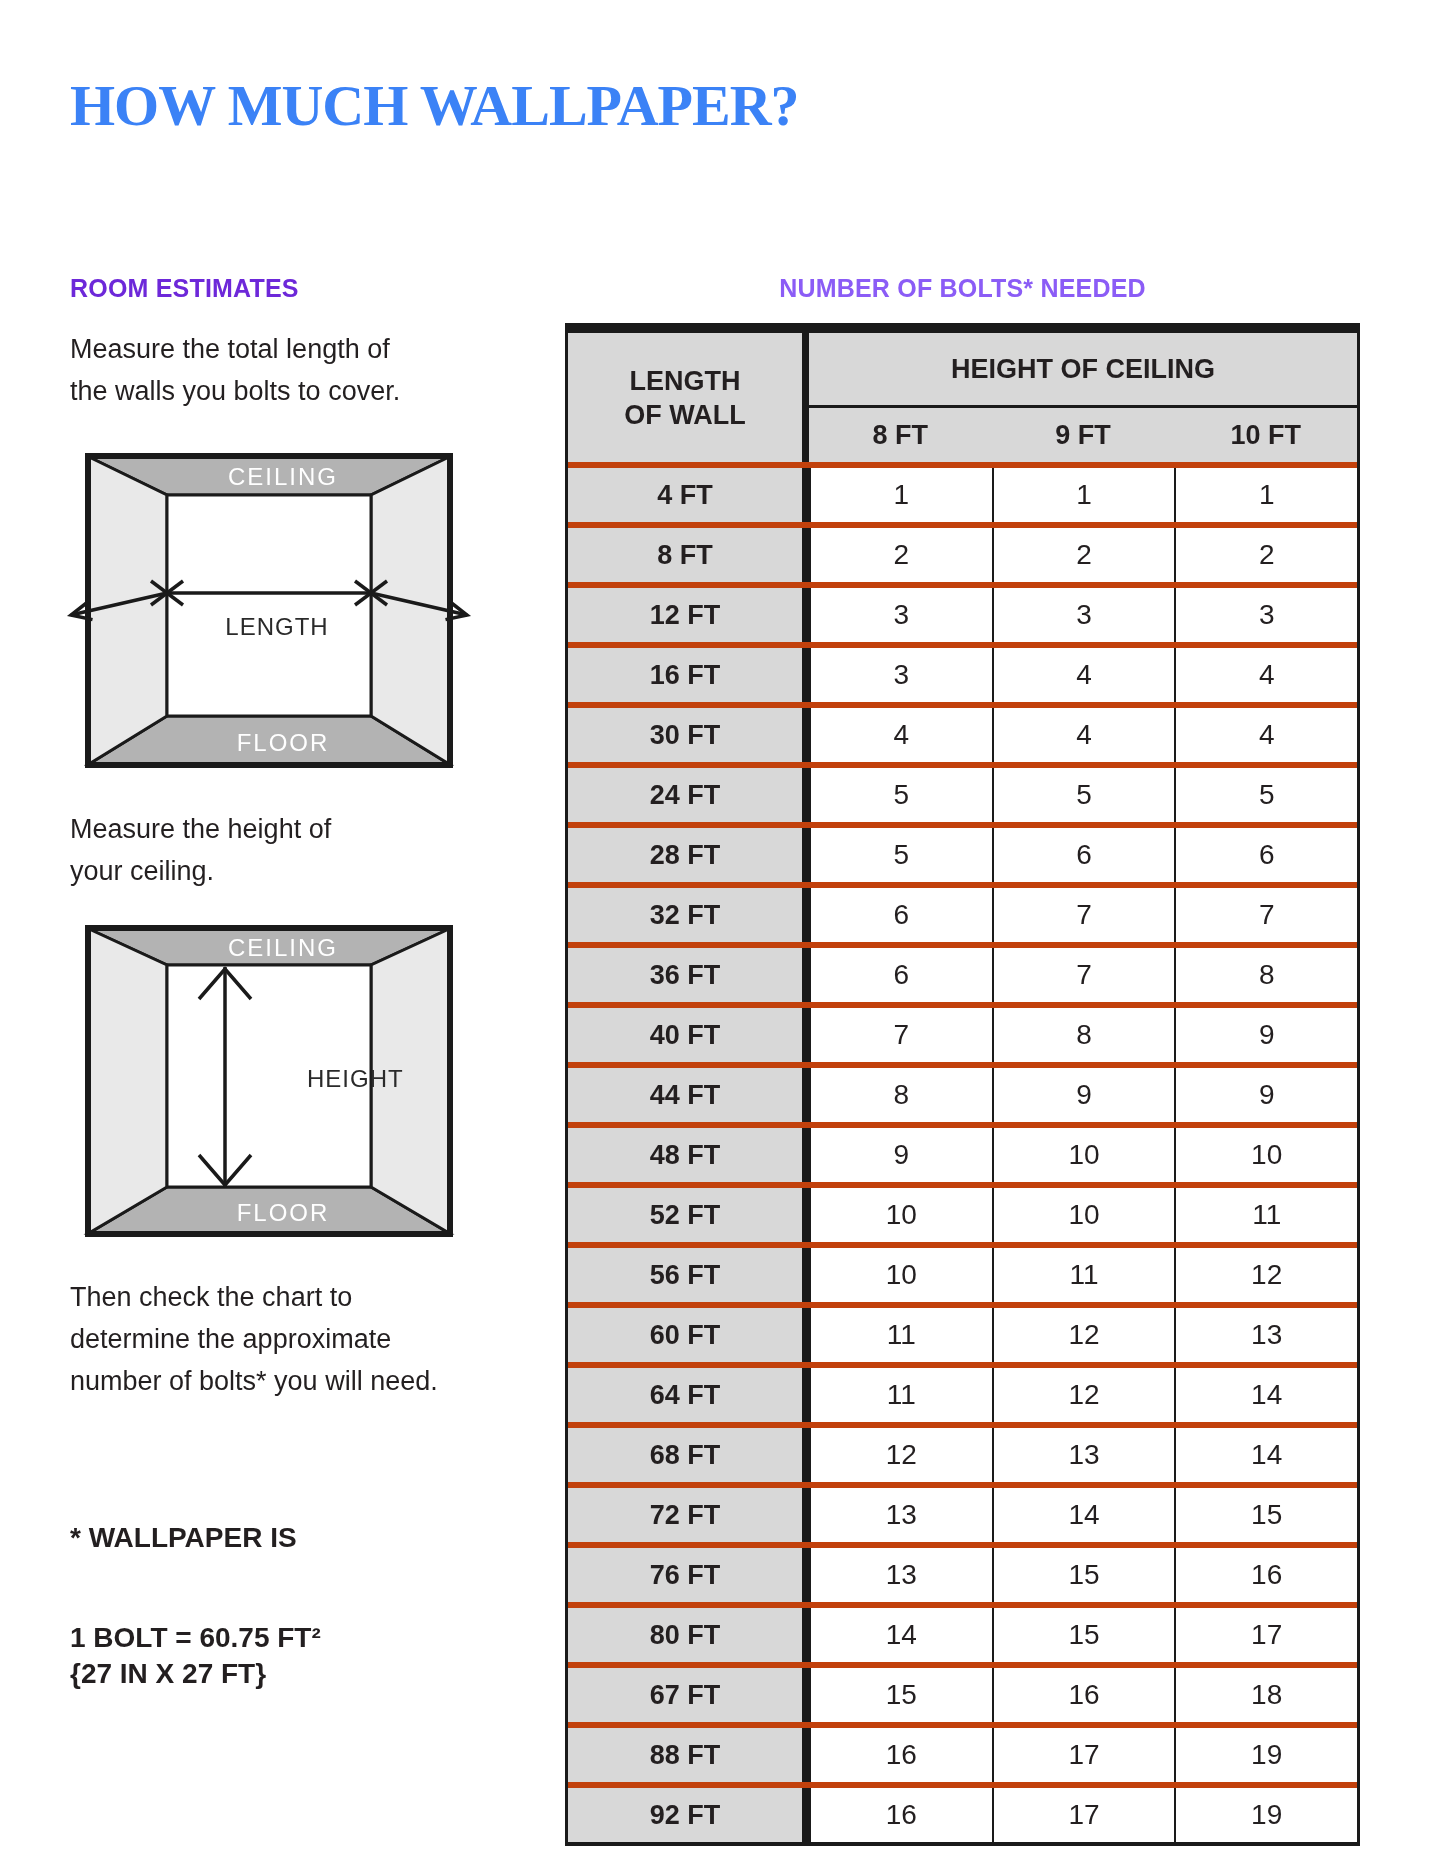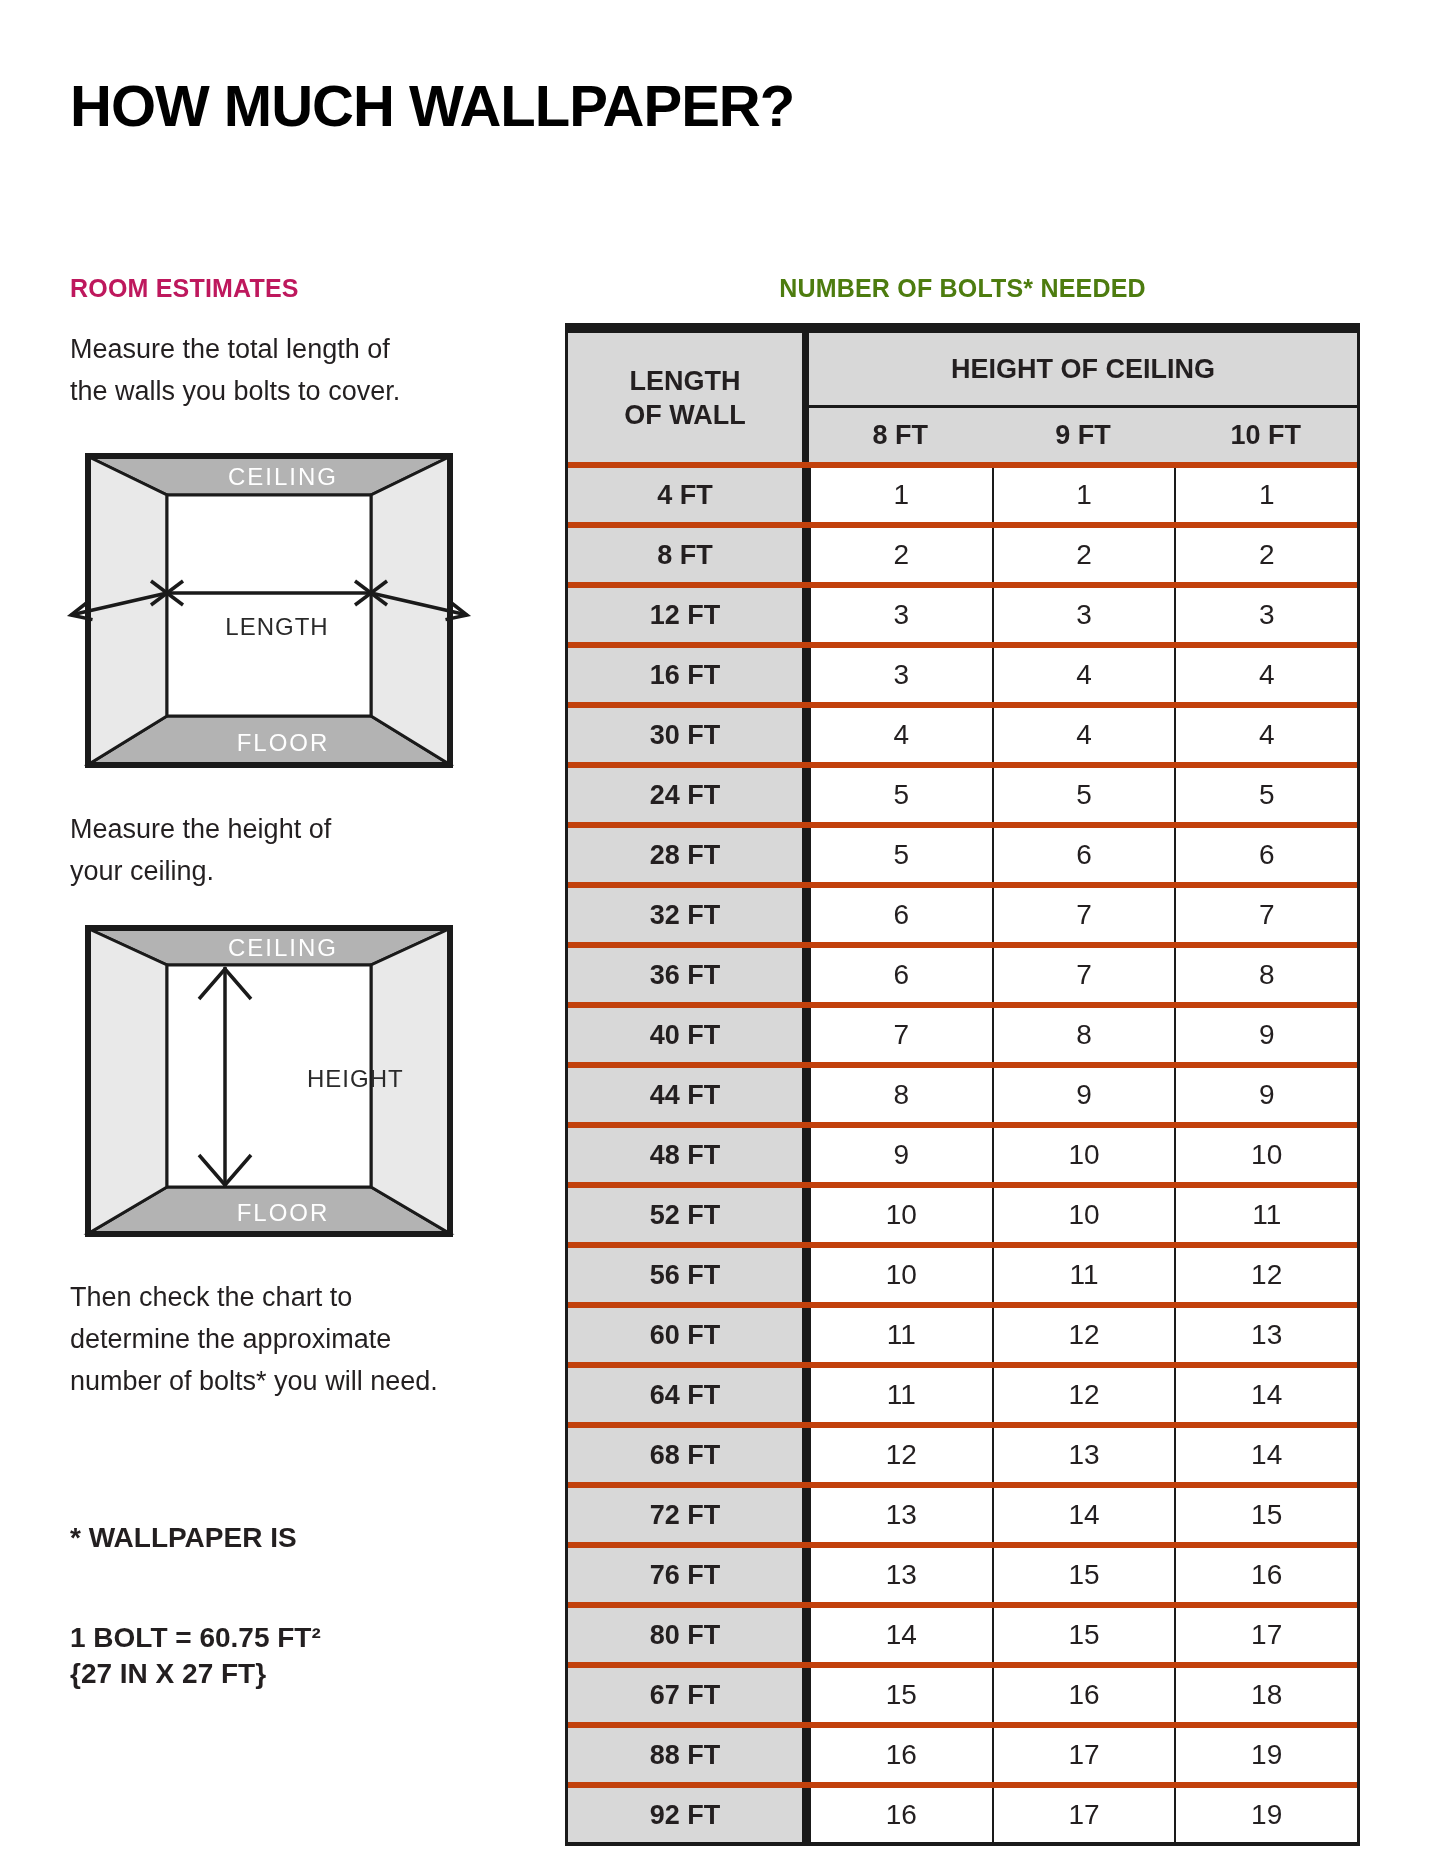--- a/index.html
+++ b/index.html
@@ -64,24 +64,24 @@
     flex:1; display:flex; align-items:center; justify-content:center;
     font-size:28px; background:#ffffff; border-left:2px solid #1a1a1a;
   }
   .t-row .cell:first-of-type { border-left:none; }
 </style>
 </head>
 <body>
 
 <div class="page">
 
-  <div class="page-title accent" style="color: #000000;">HOW MUCH WALLPAPER?</div>
-
-  <div class="section-heading h-room accent" style="color: #be185d;">ROOM ESTIMATES</div>
-  <div class="section-heading h-bolts accent" style="color: #4d7c0f;">NUMBER OF BOLTS* NEEDED</div>
+  <div class="page-title accent" style="color: #3b82f6; font-family: Liberation Serif, serif;">HOW MUCH WALLPAPER?</div>
+
+  <div class="section-heading h-room accent" style="color: #6d28d9;">ROOM ESTIMATES</div>
+  <div class="section-heading h-bolts accent" style="color: #8b5cf6;">NUMBER OF BOLTS* NEEDED</div>
 
   <div class="body-text p1">Measure the total length of
 the walls you bolts to cover.</div>
 
   <div class="diagram diag1">
     <svg width="368" height="315" viewBox="0 0 368 315">
       <polygon points="4,4 364,4 286,42 82,42" fill="#b3b3b3" stroke="#1a1a1a" stroke-width="3"></polygon>
       <polygon points="4,311 364,311 286,263 82,263" fill="#b3b3b3" stroke="#1a1a1a" stroke-width="3"></polygon>
       <polygon points="4,4 82,42 82,263 4,311" fill="#e9e9e9" stroke="#1a1a1a" stroke-width="3"></polygon>
       <polygon points="364,4 286,42 286,263 364,311" fill="#e9e9e9" stroke="#1a1a1a" stroke-width="3"></polygon>

